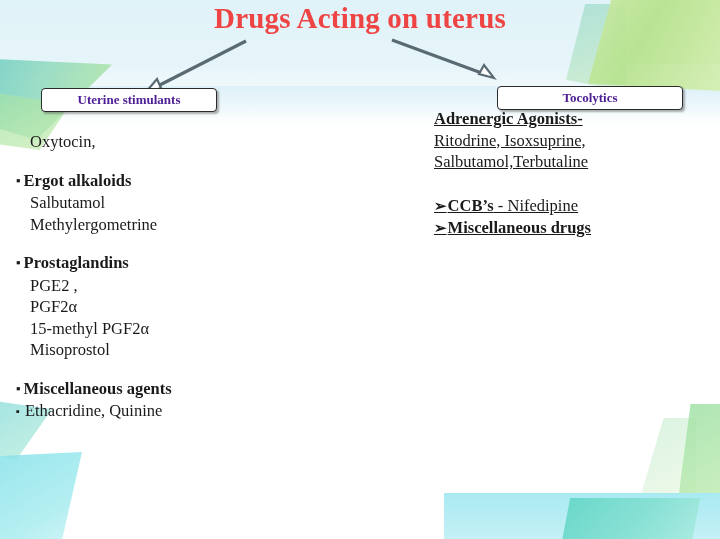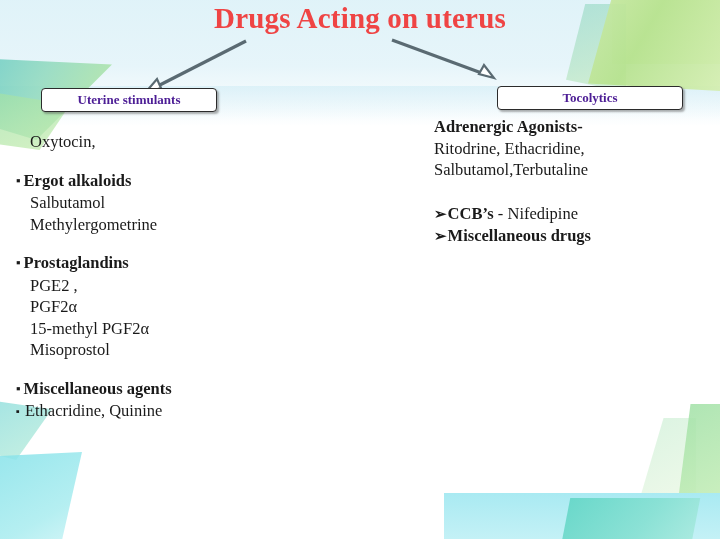--- a/index.html
+++ b/index.html
@@ -131,21 +131,21 @@
     color: #4c1d95;
     line-height: 1;
     padding: 4px 0 5px 0;
   }
   #box-uterine { left: 41px; top: 88px; width: 174px; }
   #box-toco    { left: 497px; top: 86px; width: 184px; }
 
   
   .col { position: absolute; }
   #col-left  { left: 16px; top: 131px; width: 330px; }
-  #col-right { left: 434px; top: 116px; width: 270px; }
+  #col-right { left: 434px; top: 108px; width: 270px; text-decoration: underline; }
 
   .line { font-size: 16.5px; line-height: 21.5px; white-space: nowrap; }
   .line.head { font-weight: bold; }
   .line.sub  { padding-left: 14px; }
   .gap { height: 17px; }
   .gap-sm { height: 11px; }
 
   .bul-sq::before {
     content: "\25AA";
     font-size: 13px;
@@ -226,21 +226,21 @@
 
     <div class="gap"></div>
 
     <div class="line head bul-sq">Miscellaneous agents</div>
     <div class="line bul-sq-sp">Ethacridine,  Quinine</div>
   </div>
 
   <div id="col-right" class="col">
 
     <div class="line head">Adrenergic Agonists-</div>
-    <div class="line">Ritodrine, Ethacridine,</div>
+    <div class="line">Ritodrine, Isoxsuprine,</div>
     <div class="line">Salbutamol,Terbutaline</div>
 
     <div class="gap-sm"></div>
     <div class="gap-sm"></div>
 
     <div class="line head bul-arrow"><span>CCB’s</span><span class="rx-normal"> - Nifedipine</span></div>
 
 
 
     <div class="line head bul-arrow"><span>Miscellaneous drugs</span><span class="rx-normal"></span></div>

